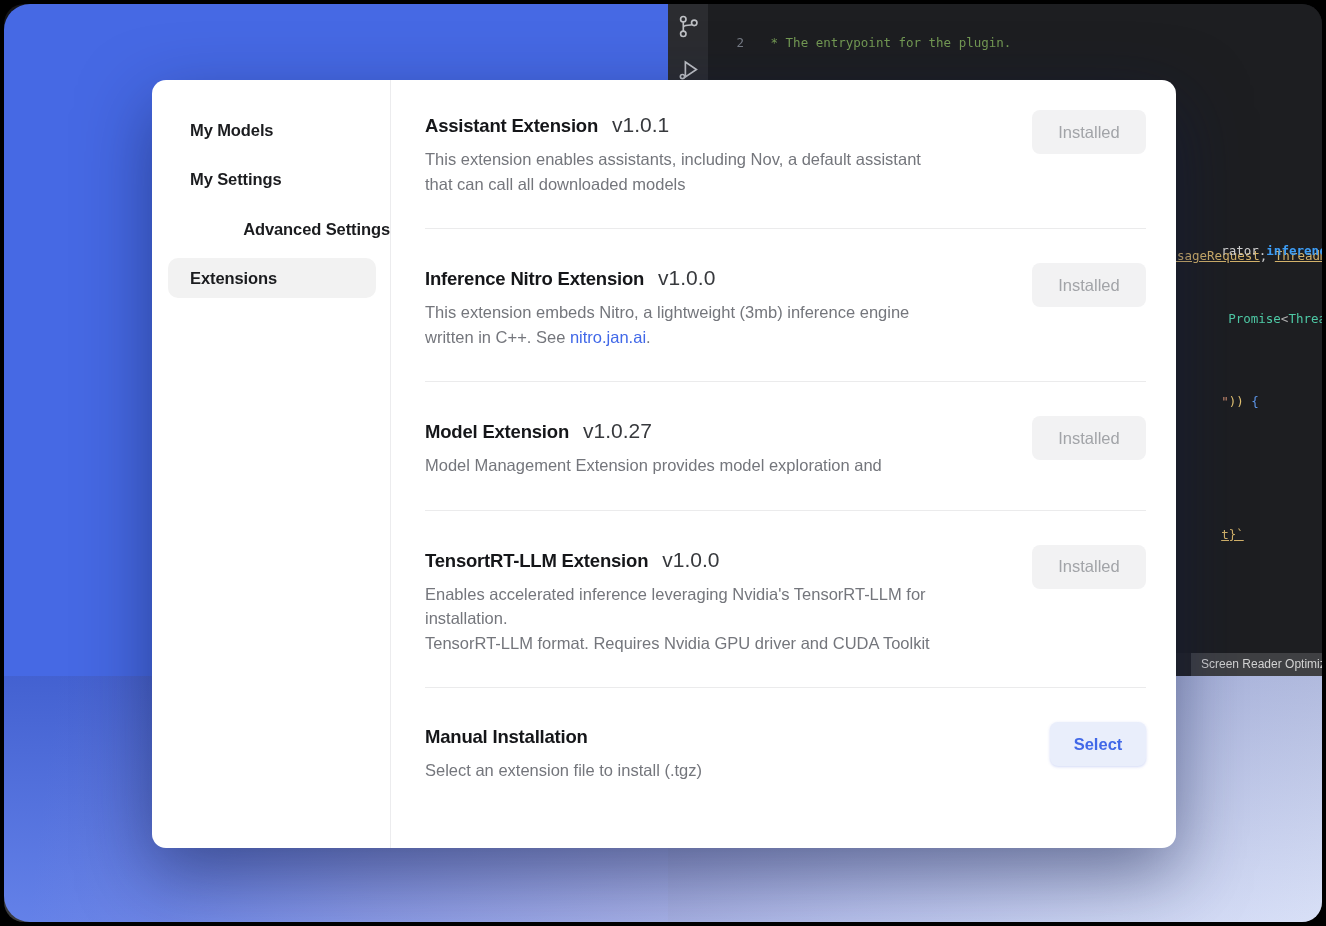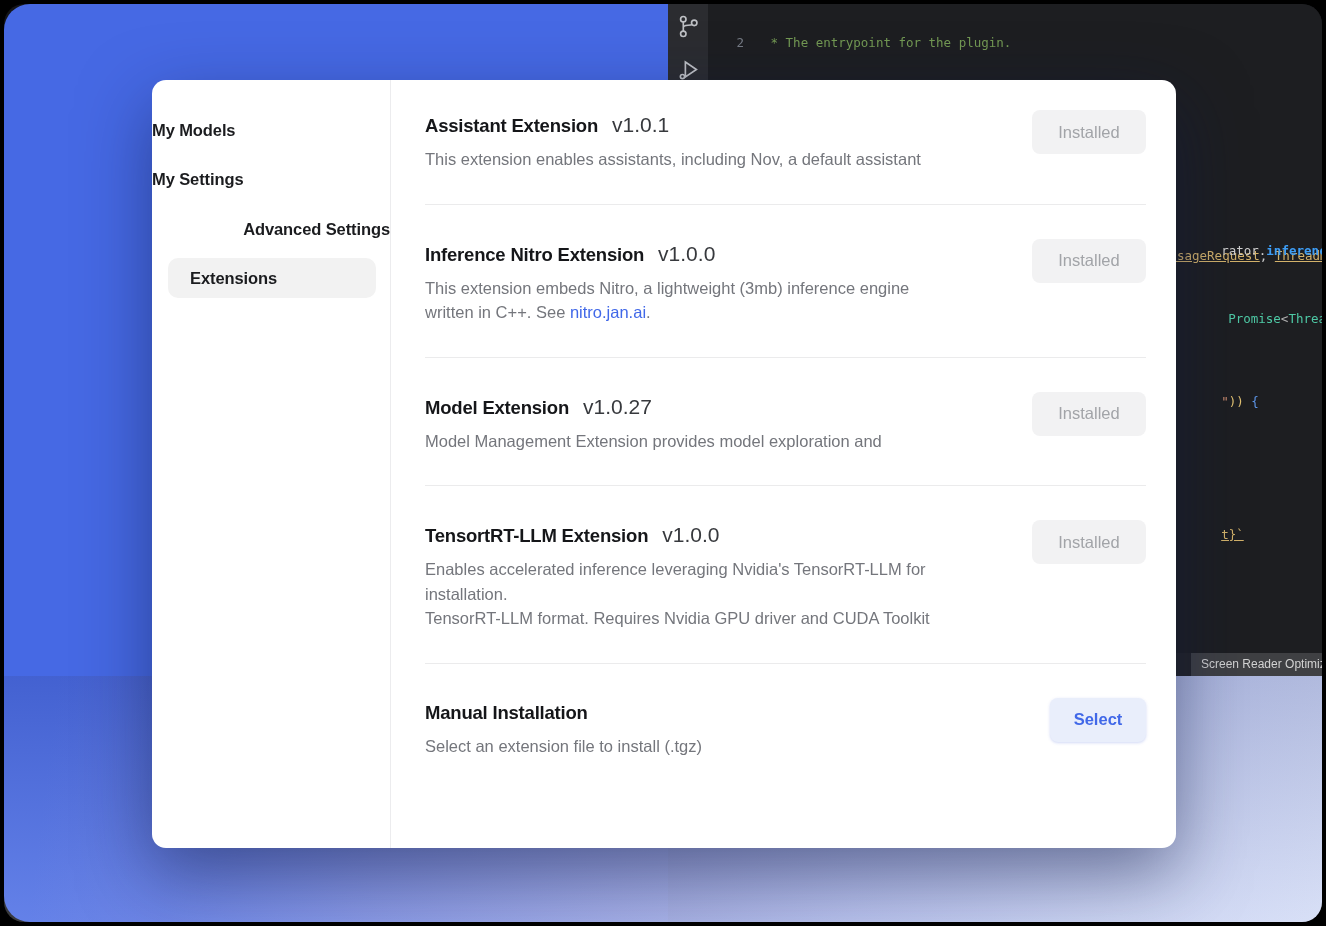--- a/index.html
+++ b/index.html
@@ -78,21 +78,21 @@
   .modal{
     position:absolute;left:148px;top:76px;width:1024px;height:768px;
     background:#fff;border-radius:14px;z-index:3;display:flex;
     box-shadow:0 25px 70px rgba(15,25,70,0.50);overflow:hidden;
   }
   .sidebar{
     width:238px;flex-shrink:0;position:relative;border-right:1px solid #ececee;
   }
   .side-item{
     position:absolute;left:0;width:100%;height:20px;line-height:20px;
-    box-sizing:border-box;
+    padding-left:38px;box-sizing:border-box;
     font-size:16.5px;font-weight:bold;color:#1b1c1f;cursor:pointer;letter-spacing:-0.1px;
   }
   .side-item.active{
     left:16px;width:208px;height:40px;line-height:40px;padding-left:22px;
     background:#f2f2f2;border-radius:10px;
   }
   .content{flex:1;padding:0 30px 0 34px;box-sizing:border-box;}
   .ext-row{
     display:flex;justify-content:space-between;align-items:flex-start;
     padding:36px 0 32px;border-bottom:1px solid #ebebec;
@@ -197,20 +197,21 @@
     <section class="content">
 
       <div class="ext-row">
         <div class="ext-info">
           <div class="ext-title-line">
             <span class="ext-name">Assistant Extension</span>
             <span class="ext-version">v1.0.1</span>
           </div>
           <div class="ext-desc">
             <div>This extension enables assistants, including Nov, a default assistant</div>
+            <div>that can call all downloaded models</div>
           </div>
         </div>
         <button class="btn btn-installed">Installed</button>
       </div>
 
       <div class="ext-row">
         <div class="ext-info">
           <div class="ext-title-line">
             <span class="ext-name">Inference Nitro Extension</span>
             <span class="ext-version">v1.0.0</span>

